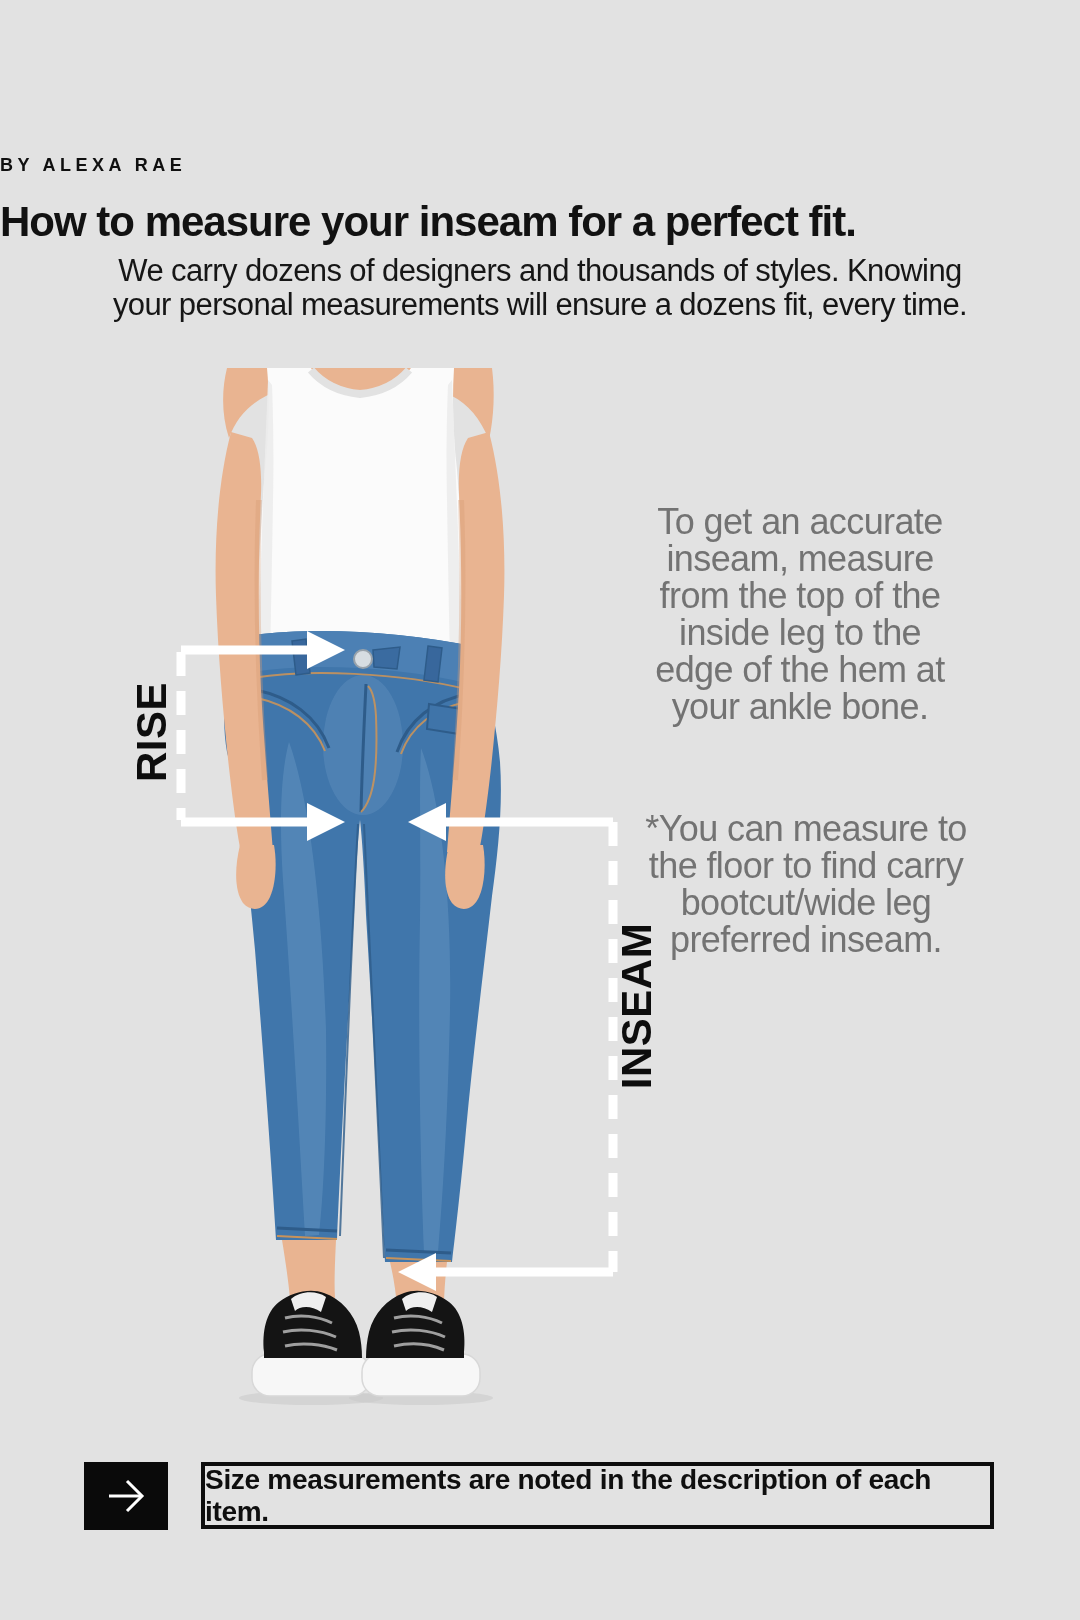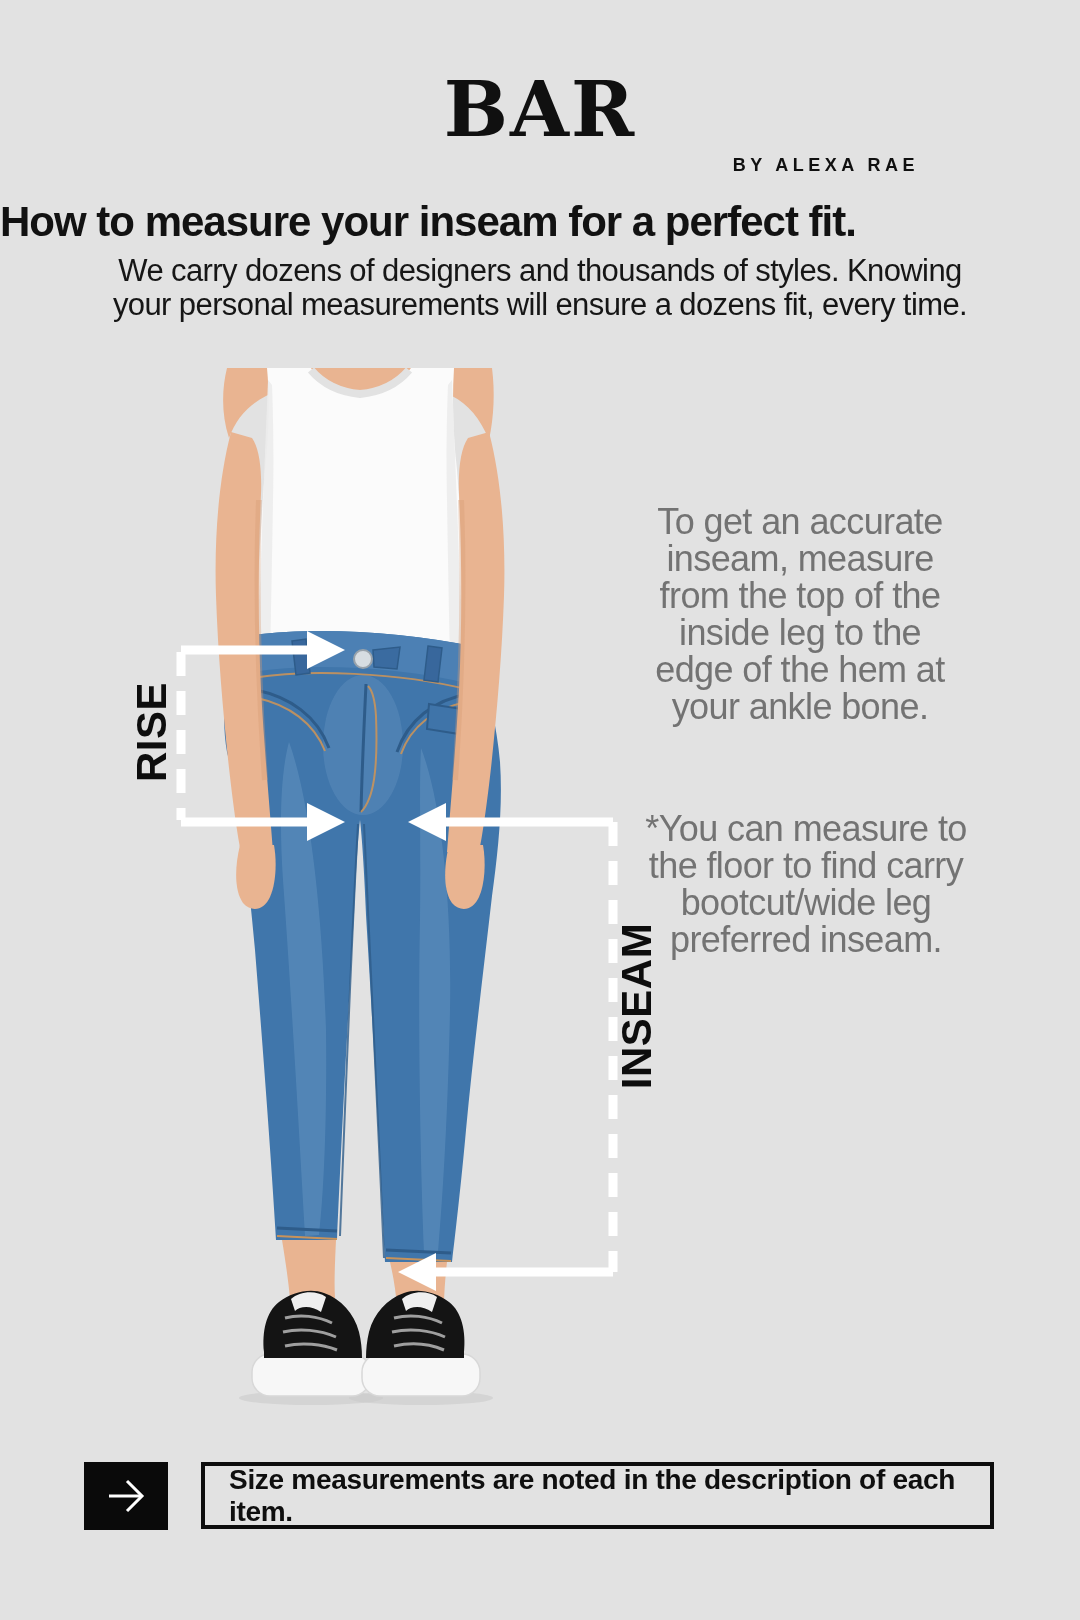--- a/index.html
+++ b/index.html
@@ -4,22 +4,22 @@
 <style>
   html,body{margin:0;padding:0;}
   body{width:1080px;height:1620px;position:relative;overflow:hidden;
        background:#e2e2e2;font-family:"Liberation Sans",sans-serif;color:#131313;}
   .canvas{position:absolute;inset:0;width:1080px;height:1620px;}
   .model-svg{position:absolute;left:0;top:0;}
 
   .logo{position:absolute;top:68px;left:0;width:1080px;text-align:center;
         font-family:"DejaVu Serif","Liberation Serif",serif;font-weight:900;
         font-size:76px;line-height:84px;letter-spacing:2px;color:#101010;}
-  .tagline{position:absolute;top:155px;left:0;width:877px;text-align:right;
-        font-weight:700;font-size:18px;letter-spacing:4.5px;color:#101010;padding-left:42px;}
+  .tagline{position:absolute;top:155px;left:0;width:877px;text-align:left;
+        font-weight:700;font-size:18px;letter-spacing:4.5px;color:#101010;}
 
   .title{position:absolute;top:198px;left:0;width:1080px;text-align:left;
         font-weight:800;font-size:42px;letter-spacing:-1px;color:#121212;margin:0;}
   .subtitle{position:absolute;top:254px;left:0;width:1080px;text-align:center;
         font-weight:400;font-size:31px;line-height:34px;letter-spacing:-0.6px;
         white-space:pre-line;color:#161616;margin:0;}
 
   .note{position:absolute;text-align:center;white-space:pre-line;
         font-size:36px;line-height:37px;letter-spacing:-0.6px;color:#737373;}
   .note-primary{left:620px;top:503px;width:360px;}
@@ -29,21 +29,21 @@
         letter-spacing:0.5px;color:#0d0d0d;
         transform:translate(-50%,-50%) rotate(-90deg);}
   .rise-label{left:152px;top:732px;}
   .inseam-label{left:637px;top:1006px;}
 
   .footer-arrow{position:absolute;left:84px;top:1462px;width:84px;height:68px;
         background:#0a0a0a;display:flex;align-items:center;justify-content:center;}
   .footer-box{position:absolute;left:201px;top:1462px;width:793px;height:67px;
         border:4px solid #0d0d0d;box-sizing:border-box;
         display:flex;align-items:center;justify-content:center;}
-  .footer-box span{font-weight:700;font-size:28px;letter-spacing:-0.3px;color:#0f0f0f;margin-left:24px;}
+  .footer-box span{font-weight:700;font-size:28px;letter-spacing:-0.3px;color:#0f0f0f;}
 </style>
 </head>
 <body>
 
 <div class="canvas">
 
   <svg class="model-svg" width="1080" height="1620" viewBox="0 0 1080 1620">
 
     <g>
 
@@ -137,21 +137,20 @@
 
     <g fill="#ffffff" stroke="none">
       <line x1="613" y1="822" x2="444" y2="822" stroke="#ffffff" stroke-width="9"></line>
       <polygon points="446,803 408,822 446,841"></polygon>
       <line x1="613" y1="822" x2="613" y2="1272" stroke="#ffffff" stroke-width="9" stroke-dasharray="24 15"></line>
       <line x1="613" y1="1272" x2="434" y2="1272" stroke="#ffffff" stroke-width="9"></line>
       <polygon points="436,1253 398,1272 436,1291"></polygon>
     </g>
   </svg>
 
-  <div class="logo">BAR</div>
   <div class="tagline">BY ALEXA RAE</div>
 
   <h1 class="title">How to measure your inseam for a perfect fit.</h1>
   <p class="subtitle">We carry dozens of designers and thousands of styles. Knowing
 your personal measurements will ensure a dozens fit, every time.</p>
 
   <div class="vlabel rise-label">RISE</div>
   <div class="vlabel inseam-label">INSEAM</div>
 
   <div class="note note-primary">To get an accurate

